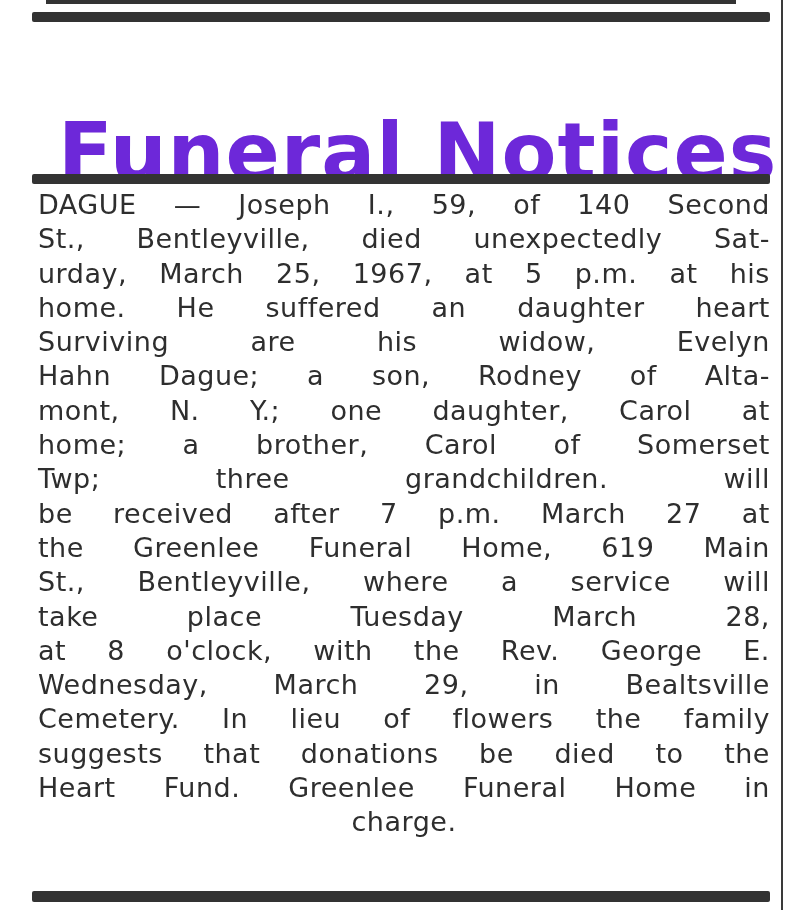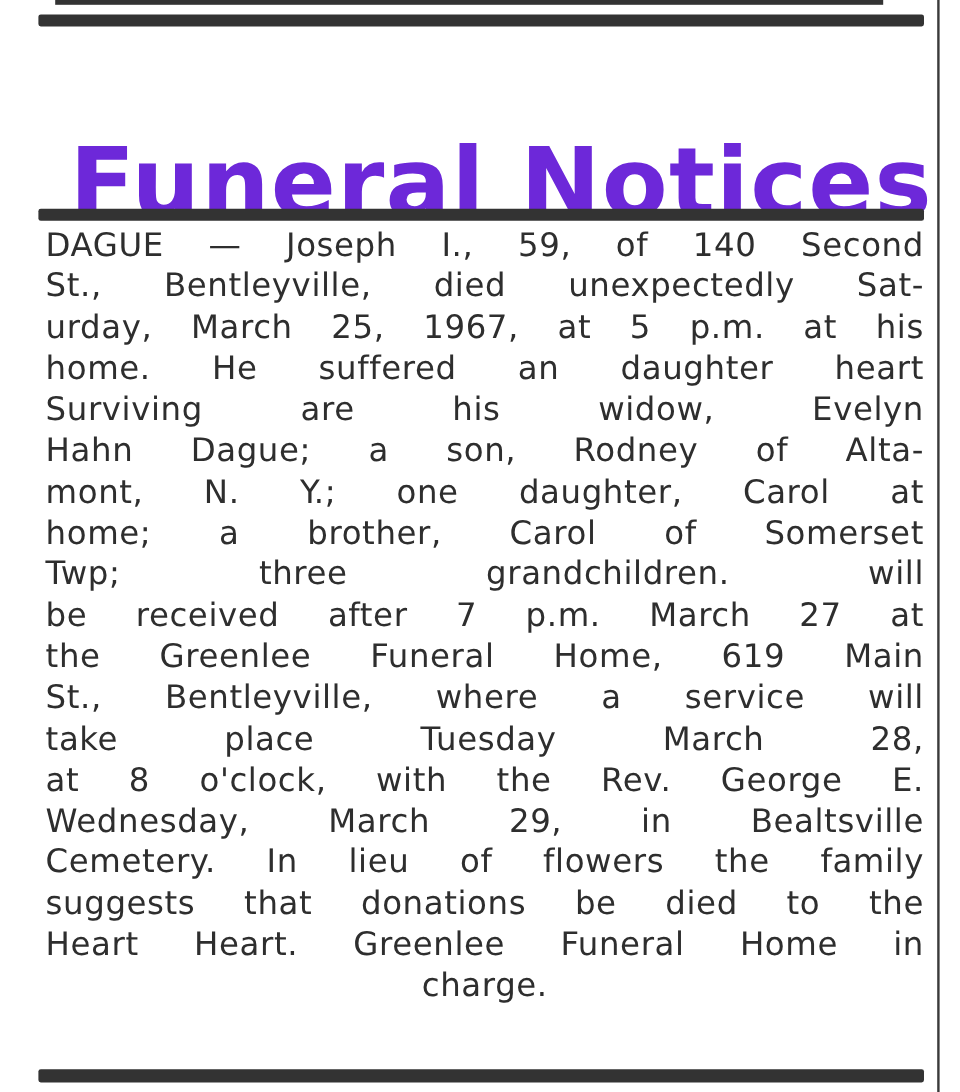--- a/index.html
+++ b/index.html
@@ -228,21 +228,21 @@
         <span>suggests</span>
         <span>that</span>
         <span>donations</span>
         <span>be</span>
         <span>died</span>
         <span>to</span>
         <span>the</span>
       </div>
       <div class="line">
         <span>Heart</span>
-        <span>Heart.</span>
+        <span>Fund.</span>
         <span>Greenlee</span>
         <span>Funeral</span>
         <span>Home</span>
         <span>in</span>
       </div>
       <div class="line last">
         <span>charge.</span>
       </div>
     </div>
 

